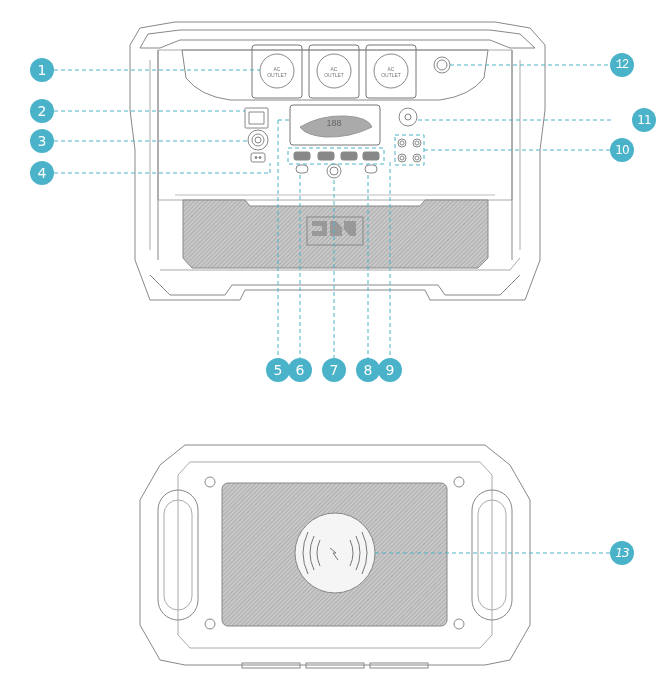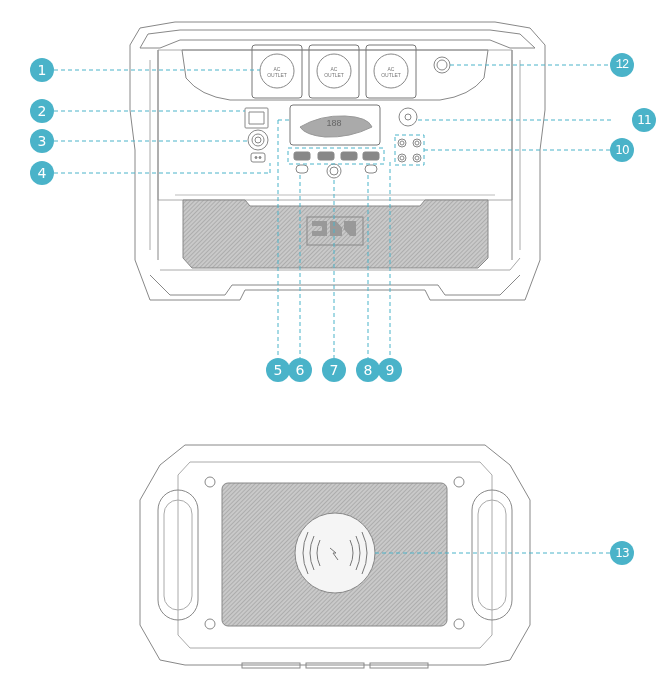--- a/index.html
+++ b/index.html
@@ -151,13 +151,13 @@
 <div class="callout" style="left:30px;top:129px;">3</div>
 <div class="callout" style="left:30px;top:161px;">4</div>
 <div class="callout" style="left:266px;top:358px;">5</div>
 <div class="callout" style="left:288px;top:358px;">6</div>
 <div class="callout" style="left:322px;top:358px;">7</div>
 <div class="callout" style="left:356px;top:358px;">8</div>
 <div class="callout" style="left:378px;top:358px;">9</div>
 <div class="callout two" style="left:610px;top:138px;">10</div>
 <div class="callout two" style="left:610px;top:108px;margin-left:22px;">11</div>
 <div class="callout two" style="left:610px;top:53px;font-family:Liberation Mono, monospace;">12</div>
-<div class="callout two" style="left:610px;top:541px;">13</div>
+<div class="callout two" style="left:610px;top:541px;font-style:italic;">13</div>
 
 </body></html>

